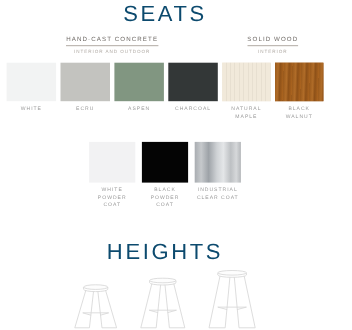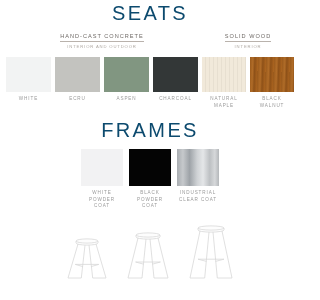--- a/index.html
+++ b/index.html
@@ -161,41 +161,41 @@
       <div class="swatch">
         <div class="swatch-chip" style="background: repeating-linear-gradient(92deg, rgb(154, 90, 28) 0px, rgb(176, 108, 40) 3px, rgb(142, 81, 24) 5px, rgb(169, 99, 31) 8px), rgb(167, 97, 31);"></div>
         <div class="swatch-label">BLACK
 WALNUT</div>
       </div>
     </div>
   </div>
 </div>
 
 <div id="frames-section">
-  <div id="frames-title" class="section-title">FRAMES</div>
   <div id="frame-chips" class="swatch-row">
     <div class="swatch">
       <div class="swatch-chip" style="background: rgb(242, 242, 243);"></div>
       <div class="swatch-label">WHITE
 POWDER COAT</div>
     </div>
     <div class="swatch">
       <div class="swatch-chip" style="background: rgb(4, 4, 4);"></div>
       <div class="swatch-label">BLACK
 POWDER COAT</div>
     </div>
     <div class="swatch">
       <div class="swatch-chip" style="background: linear-gradient(90deg, rgb(169, 173, 177) 0%, rgb(198, 201, 204) 14%, rgb(158, 163, 168) 30%, rgb(207, 210, 213) 48%, rgb(228, 230, 232) 62%, rgb(189, 192, 195) 78%, rgb(214, 216, 218) 90%, rgb(180, 183, 186) 100%);"></div>
       <div class="swatch-label">INDUSTRIAL
 CLEAR COAT</div>
     </div>
   </div>
 </div>
 
 <div id="heights-section">
+  <div id="heights-title" class="section-title">HEIGHTS</div>
   <div id="stool-row">
     <div class="stool">
       <span>
           <svg width="42" height="44" viewBox="0 0 42 44">
             <ellipse cx="21" cy="5" rx="11" ry="2.1" fill="#fdfdfd" stroke="#d8d8d8" stroke-width="0.8"></ellipse>
             <path d="M10 5 v2 a11 2.1 0 0 0 22 0 v-2" fill="none" stroke="#d8d8d8" stroke-width="0.8"></path>
             <line x1="12" y1="8" x2="2" y2="42" fill="none" stroke="#d8d8d8" stroke-width="0.8"></line>
             <line x1="30" y1="8" x2="40" y2="42" fill="none" stroke="#d8d8d8" stroke-width="0.8"></line>
             <line x1="19" y1="9" x2="15.3" y2="42" fill="none" stroke="#d8d8d8" stroke-width="0.8"></line>
             <line x1="23" y1="9" x2="26.7" y2="42" fill="none" stroke="#d8d8d8" stroke-width="0.8"></line>

